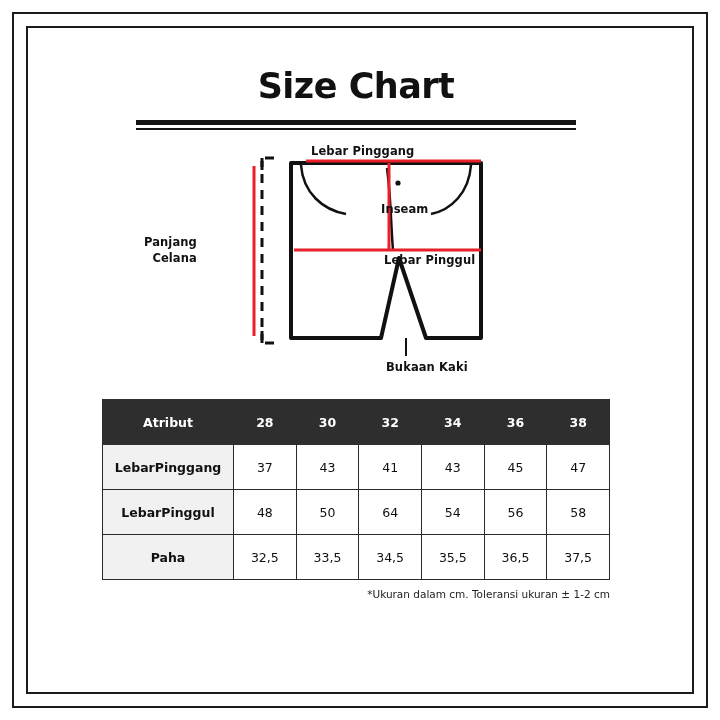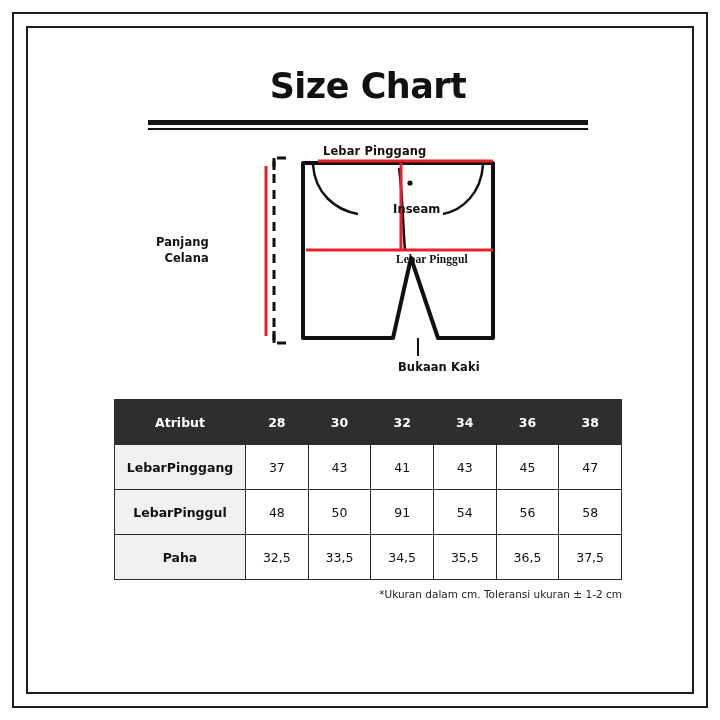--- a/index.html
+++ b/index.html
@@ -31,21 +31,21 @@
   .frame-inner {
     position: absolute;
     left: 26px;
     top: 26px;
     right: 26px;
     bottom: 26px;
     border: 2px solid #1b1b1b;
   }
   .content {
     position: absolute;
-    left: 48px;
+    left: 36px;
     top: 40px;
     width: 640px;
     height: 640px;
   }
   .title {
     text-align: center;
     font-size: 35px;
     font-weight: bold;
     letter-spacing: -0.5px;
     color: #111111;
@@ -81,21 +81,21 @@
   .dlabel {
     position: absolute;
     font-size: 11.5px;
     font-weight: bold;
     color: #111111;
     white-space: nowrap;
     letter-spacing: 0.1px;
   }
   .lbl-pinggang { left: 275px; top: 6px; }
   .lbl-inseam   { left: 345px; top: 64px; }
-  .lbl-pinggul  { left: 348px; top: 115px; font-family: Liberation Serif, serif; }
+  .lbl-pinggul  { left: 348px; top: 115px; }
   .lbl-bukaan   { left: 350px; top: 222px; }
   .lbl-panjang  { left: 108px; top: 97px; text-align: right; line-height: 1.35; }
 
   
   .table-wrap {
     width: 508px;
     margin: 6px auto 0 auto;
   }
   table.size-table {
     border-collapse: collapse;
@@ -211,21 +211,21 @@
             <td class="val-cell">43</td>
             <td class="val-cell">41</td>
             <td class="val-cell">43</td>
             <td class="val-cell">45</td>
             <td class="val-cell">47</td>
           </tr>
           <tr>
             <td class="attr-cell">LebarPinggul</td>
             <td class="val-cell">48</td>
             <td class="val-cell">50</td>
-            <td class="val-cell">91</td>
+            <td class="val-cell">64</td>
             <td class="val-cell">54</td>
             <td class="val-cell">56</td>
             <td class="val-cell">58</td>
           </tr>
           <tr>
             <td class="attr-cell">Paha</td>
             <td class="val-cell">32,5</td>
             <td class="val-cell">33,5</td>
             <td class="val-cell">34,5</td>
             <td class="val-cell">35,5</td>

